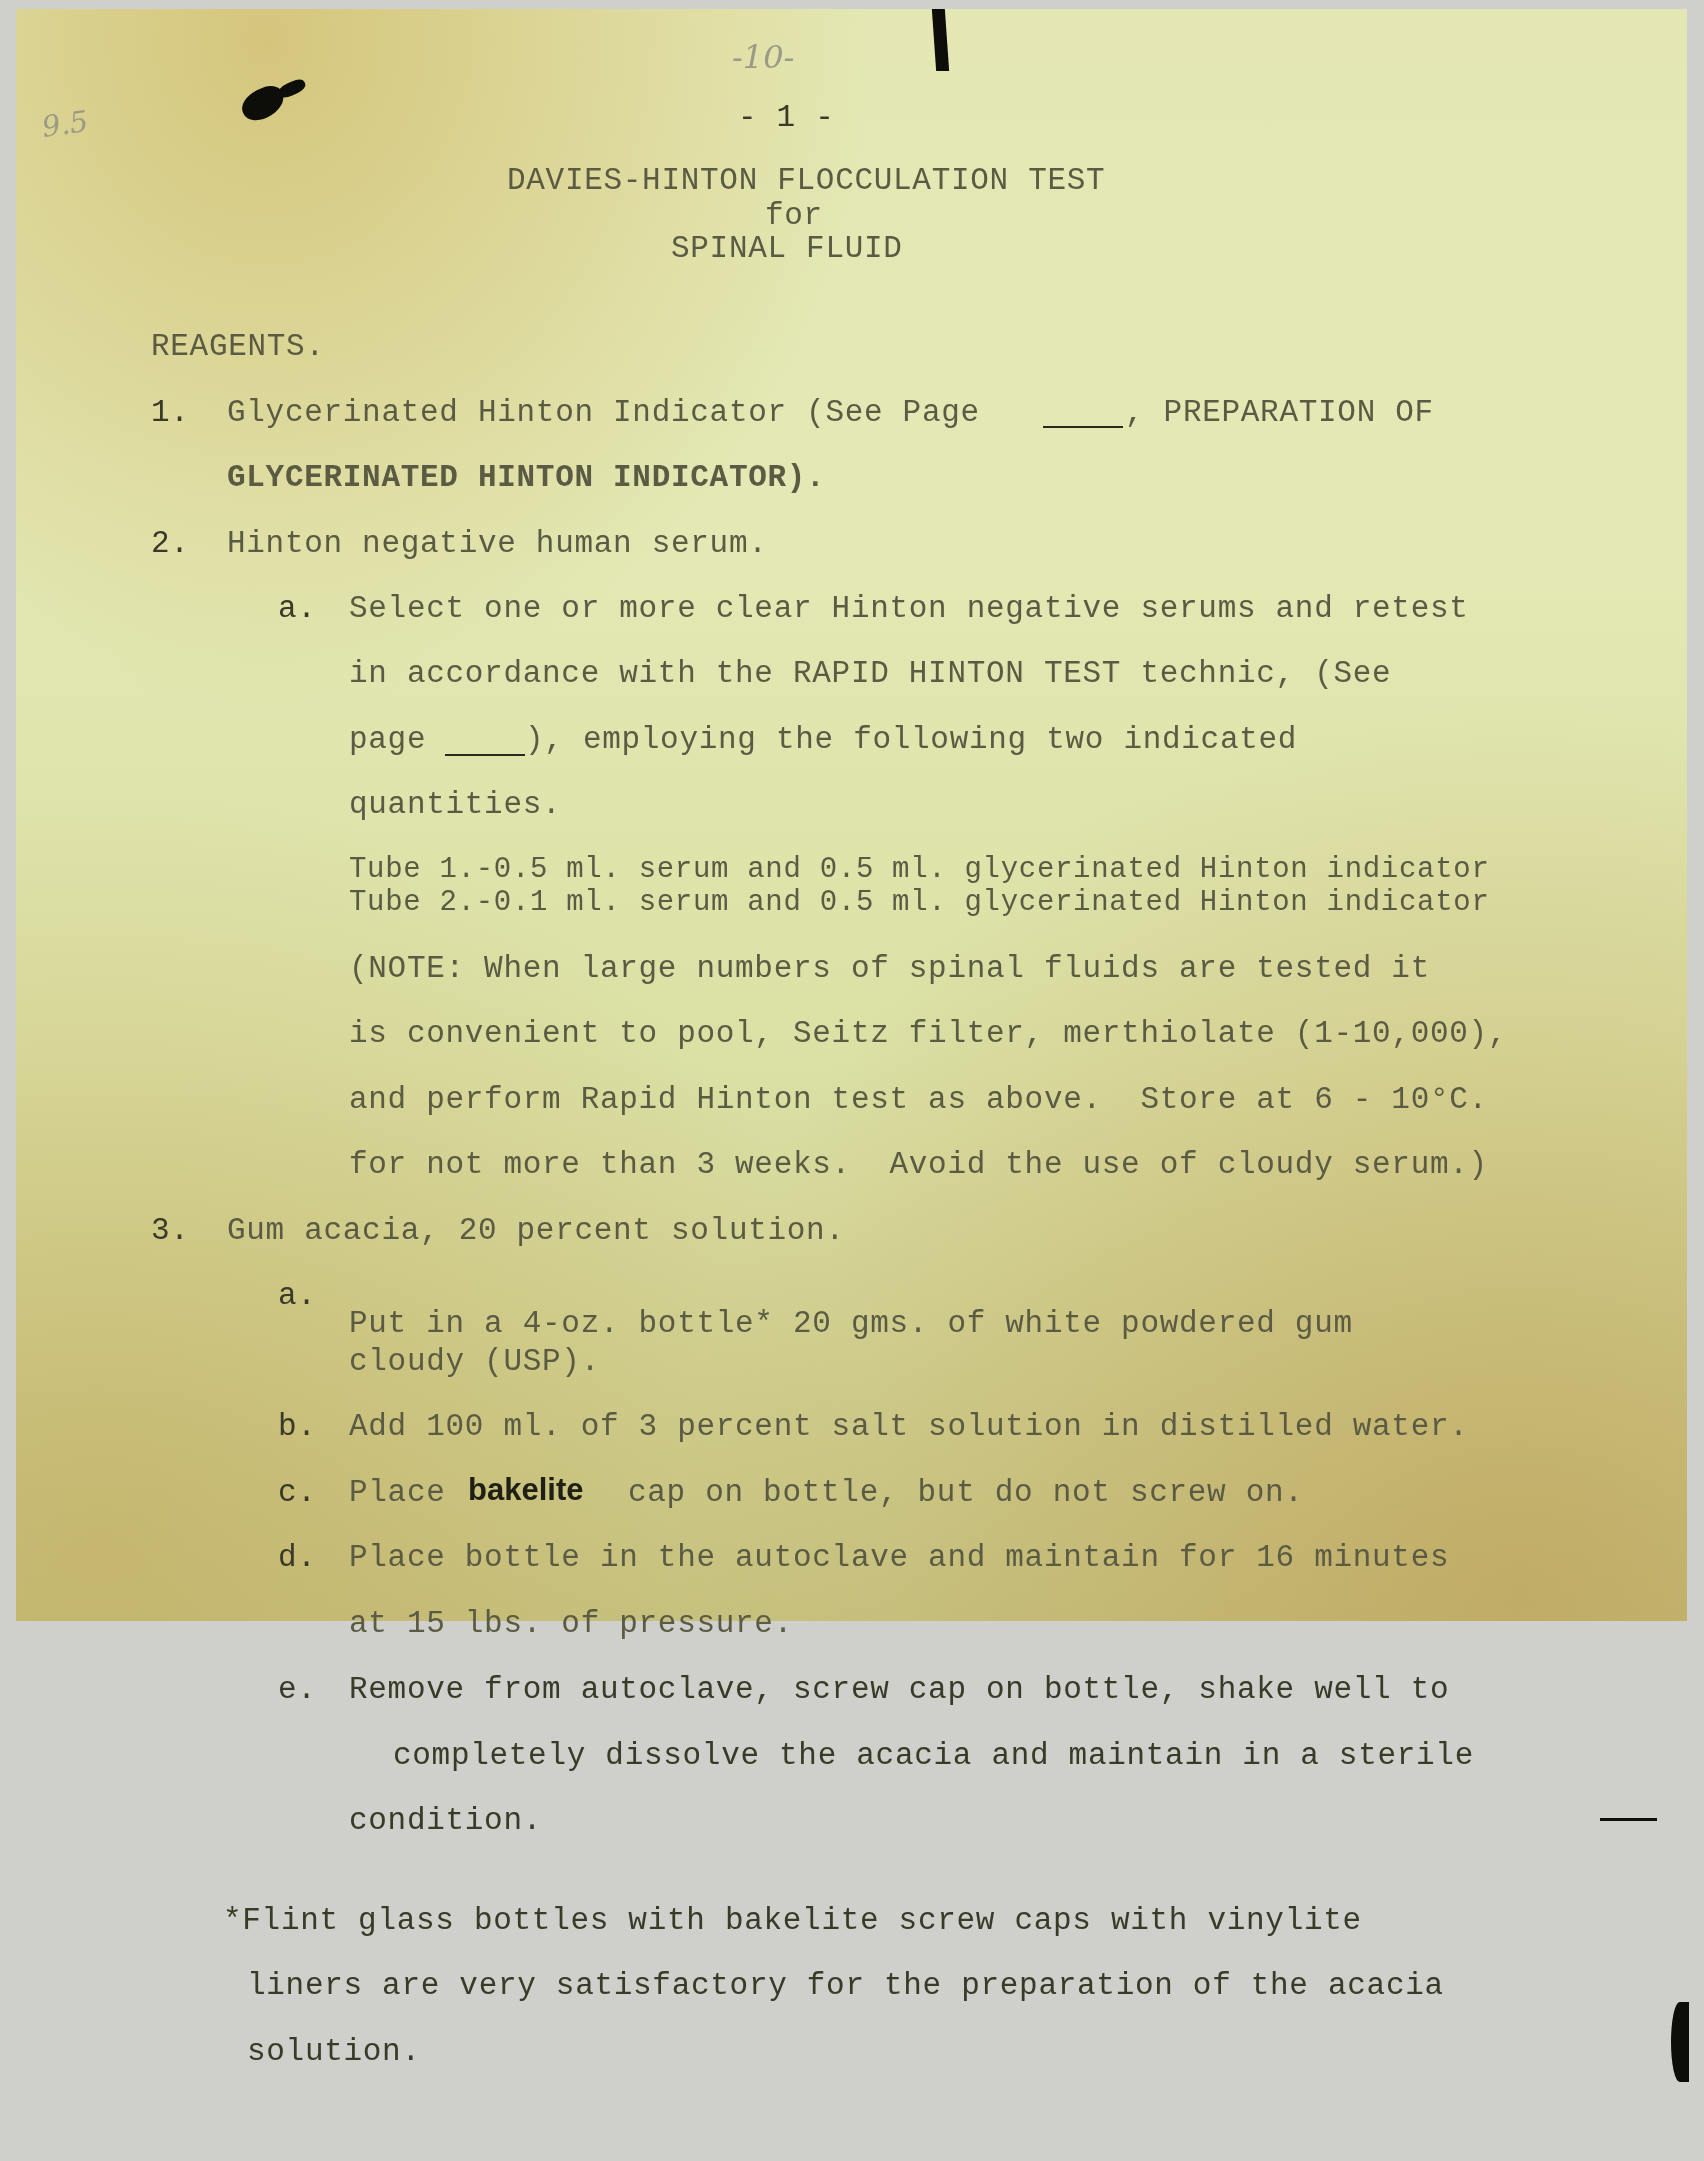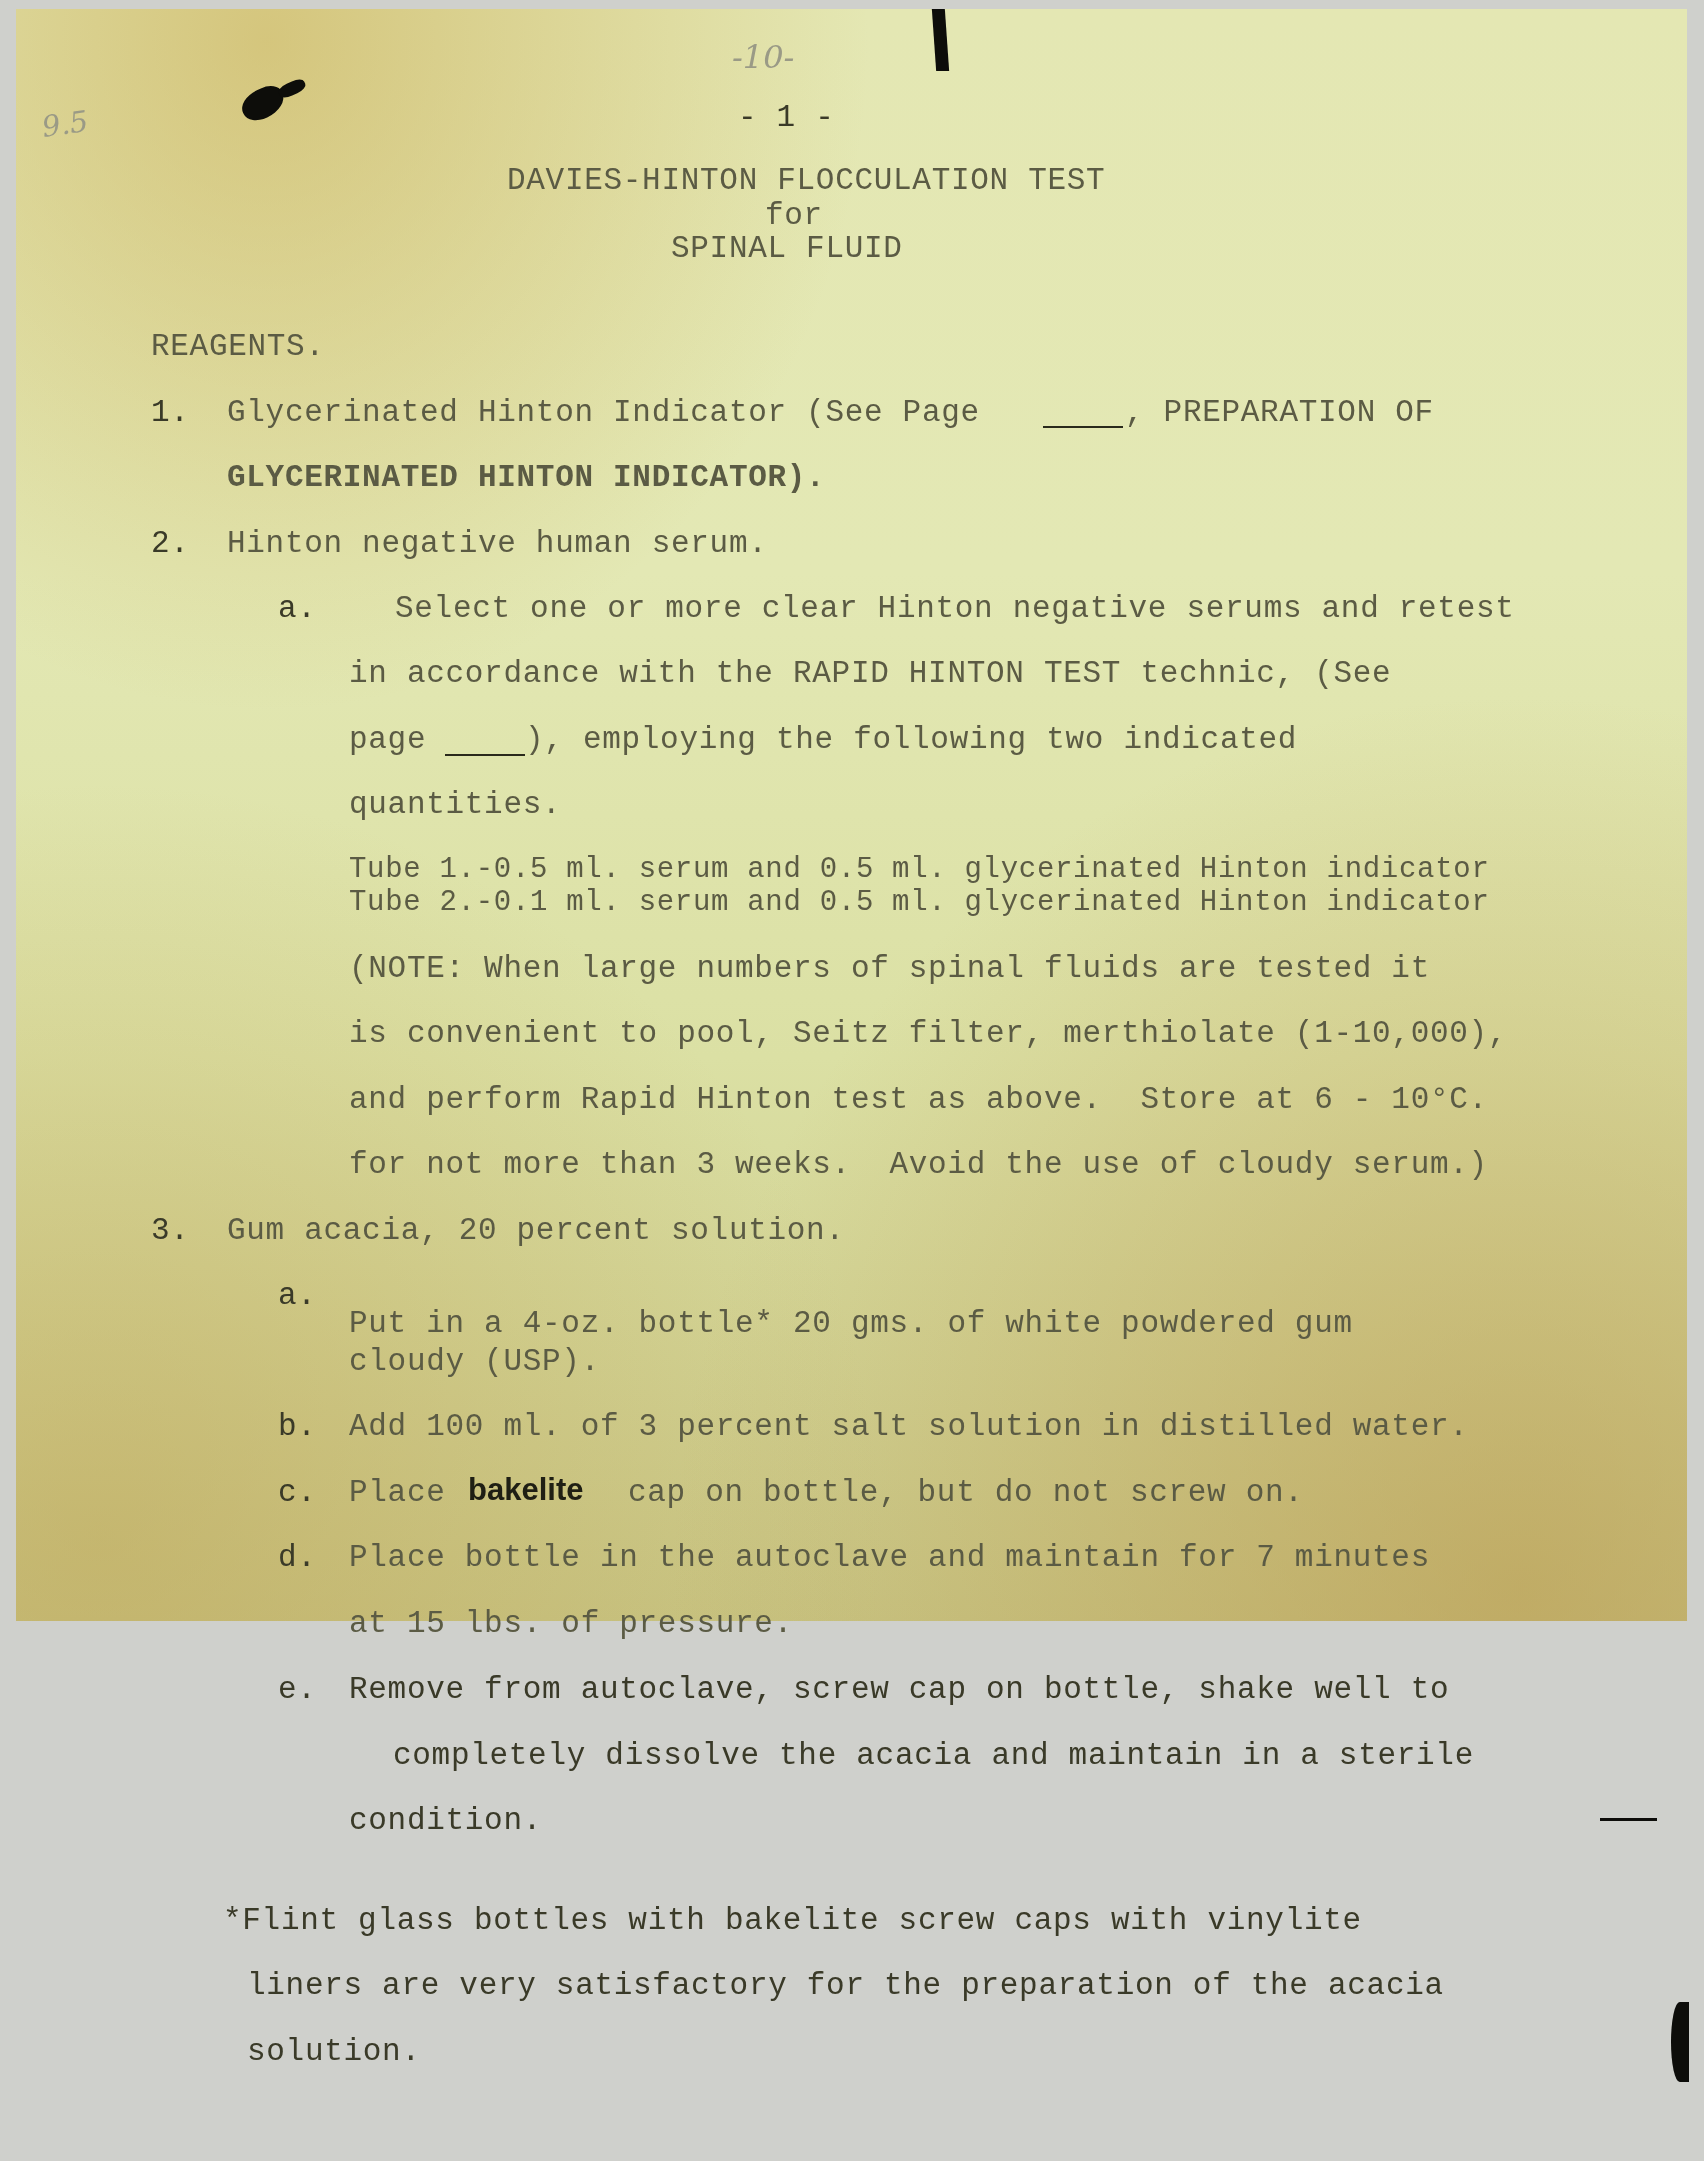--- a/index.html
+++ b/index.html
@@ -48,21 +48,21 @@
   <div class="t" style="left:135px; top:388px;">1.</div>
   <div class="t faint" style="left:211px; top:388px;">Glycerinated Hinton Indicator (See Page</div>
   <span class="blank" style="position:absolute; left:1027px; top:391px;"></span>
   <div class="t faint" style="left:1109px; top:388px;">, PREPARATION OF</div>
   <div class="t faint" style="left:211px; top:453px;font-weight:bold;">GLYCERINATED HINTON INDICATOR).</div>
 
   <div class="t" style="left:135px; top:519px;">2.</div>
   <div class="t faint" style="left:211px; top:519px;">Hinton negative human serum.</div>
 
   <div class="t" style="left:262px; top:584px;">a.</div>
-  <div class="t faint" style="left:333px; top:584px;margin-left:46px;">Select one or more clear Hinton negative serums and retest</div>
+  <div class="t faint" style="left:333px; top:584px;">Select one or more clear Hinton negative serums and retest</div>
   <div class="t faint" style="left:333px; top:649px;">in accordance with the RAPID HINTON TEST technic, (See</div>
   <div class="t faint" style="left:333px; top:715px;">page</div>
   <span class="blank" style="position:absolute; left:429px; top:719px;"></span>
   <div class="t faint" style="left:509px; top:715px;">), employing the following two indicated</div>
   <div class="t faint" style="left:333px; top:780px;">quantities.</div>
 
   <div class="t faint" style="left:333px; top:846px; font-size:29px;">Tube 1.-0.5 ml. serum and 0.5 ml. glycerinated Hinton indicator</div>
   <div class="t faint" style="left:333px; top:879px; font-size:29px;">Tube 2.-0.1 ml. serum and 0.5 ml. glycerinated Hinton indicator</div>
 
   <div class="t faint" style="left:333px; top:944px;">(NOTE: When large numbers of spinal fluids are tested it</div>
@@ -79,21 +79,21 @@
 
   <div class="t" style="left:262px; top:1402px;">b.</div>
   <div class="t faint" style="left:333px; top:1402px;">Add 100 ml. of 3 percent salt solution in distilled water.</div>
 
   <div class="t" style="left:262px; top:1468px;">c.</div>
   <div class="t faint" style="left:333px; top:1468px;">Place </div>
   <div class="t bold" style="left:452px; top:1465px; font-family:'Liberation Sans', sans-serif; letter-spacing:0;">bakelite</div>
   <div class="t faint" style="left:612px; top:1468px;">cap on bottle, but do not screw on.</div>
 
   <div class="t" style="left:262px; top:1533px;">d.</div>
-  <div class="t faint" style="left:333px; top:1533px;">Place bottle in the autoclave and maintain for 7 minutes</div>
+  <div class="t faint" style="left:333px; top:1533px;">Place bottle in the autoclave and maintain for 16 minutes</div>
   <div class="t faint" style="left:333px; top:1599px;">at 15 lbs. of pressure.</div>
 
   <div class="t" style="left:262px; top:1665px;">e.</div>
   <div class="t" style="left:333px; top:1665px;">Remove from autoclave, screw cap on bottle, shake well to</div>
   <div class="t" style="left:333px; top:1731px;margin-left:44px;">completely dissolve the acacia and maintain in a sterile</div>
   <div class="t" style="left:333px; top:1796px;">condition.</div>
 
   <div class="t" style="left:207px; top:1896px;">*Flint glass bottles with bakelite screw caps with vinylite</div>
   <div class="t" style="left:231px; top:1961px;">liners are very satisfactory for the preparation of the acacia</div>
   <div class="t" style="left:231px; top:2027px;">solution.</div>

